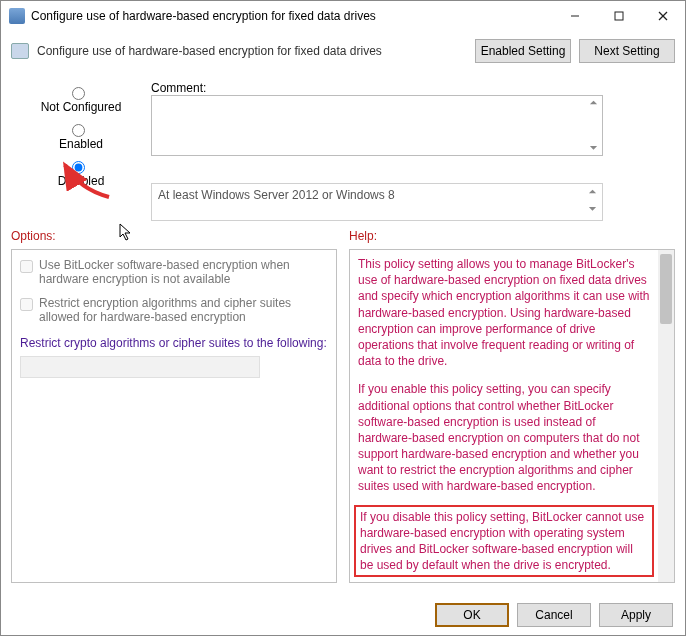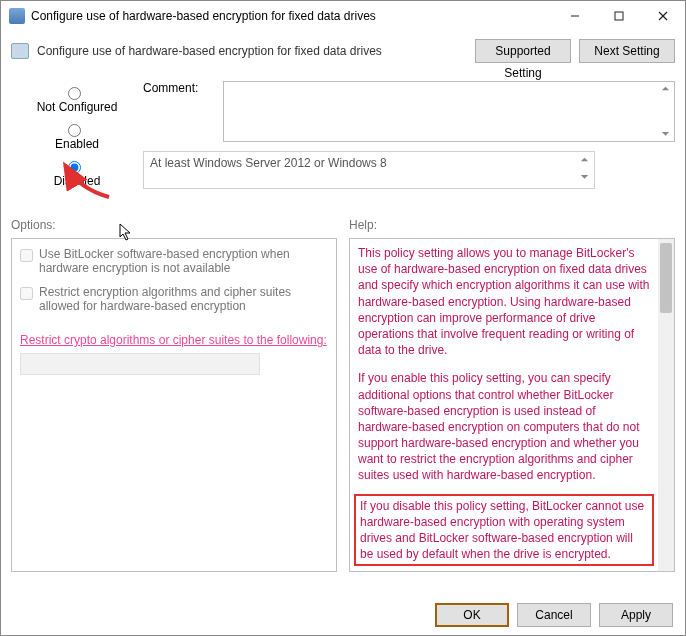--- a/index.html
+++ b/index.html
@@ -17,21 +17,21 @@
   .radio { display: flex; align-items: center; margin-bottom: 10px; flex-direction: column; }
   .radio input { margin: 0 6px 0 0; }
   .lblcol { width: 80px; color: #000; padding-top: 0; }
   .fieldcol { flex: 1; position: relative; }
   .tarea { width: 452px; height: 61px; border: 1px solid #bcbcbc; resize: none; padding: 4px; font-family: inherit; }
   .supp { width: 452px; height: 38px; border: 1px solid #d0d0d0; background: #fff; color: #555; padding: 4px 6px; position: relative; }
   .sbarrow { position: absolute; right: 2px; width: 15px; height: 15px; color: #888; text-align: center; font-size: 10px; }
   .section { display: flex; padding: 4px 10px 0 10px; }
   .optcol { width: 326px; }
   .helpcol { flex: 1; padding-left: 12px; }
-  .seclabel { color: #737373; margin-bottom: 6px; margin-top: 12px; }
+  .seclabel { color: #b91c1c; margin-bottom: 6px; }
   .panel { border: 1px solid #c0c0c0; background: #fff; padding: 8px; height: 334px; overflow: hidden; }
   .helppanel { position: relative; height: 334px; border: 1px solid #c0c0c0; }
   .helpinner { position: absolute; left: 0; top: 0; right: 16px; bottom: 0; padding: 6px 8px; color: #be185d; line-height: 1.35; overflow: hidden; }
   .helpinner p { margin: 0 0 12px 0; }
   .hscroll { position: absolute; right: 0; top: 0; bottom: 0; width: 16px; background: #f0f0f0; }
   .hscroll .thumb { position: absolute; left: 2px; right: 2px; top: 4px; height: 70px; background: #c2c2c2; border-radius: 2px; }
   .chk { display: flex; align-items: flex-start; margin-bottom: 10px; color: #888; }
   .chk input { margin: 2px 6px 0 0; }
   .graylbl { color: #777; }
   .smallbox { width: 240px; height: 22px; background: #f2f2f2; border: 1px solid #e0e0e0; margin-top: 6px; }
@@ -62,41 +62,41 @@
     <svg width="10" height="10">
         <line x1="1" y1="1" x2="9" y2="9" stroke="#222" stroke-width="1.3"></line>
         <line x1="9" y1="1" x2="1" y2="9" stroke="#222" stroke-width="1.3"></line>
       </svg>
   </div>
 </div>
 
 <div class="header">
   <div class="hicon"></div>
   <div class="htitle">Configure use of hardware-based encryption for fixed data drives</div>
-  <div class="navbtn">Supported Setting</div>
+  <div class="navbtn">Enabled Setting</div>
   <div class="navbtn">Next Setting</div>
 </div>
 
 <div class="row">
   <div class="radios">
     <label class="radio">
       <input type="radio" name="st" style="">
       <span>Not Configured</span>
     </label>
     <label class="radio">
       <input type="radio" name="st" style="">
       <span>Enabled</span>
     </label>
     <label class="radio">
       <input type="radio" name="st" checked="" style="">
       <span>Disabled</span>
     </label>
   </div>
   <div>
-    <div style="display:flex; margin-bottom:6px;">
+    <div style="display:flex; margin-bottom:24px;flex-direction:column;">
       <div class="lblcol">Comment:</div>
       <div class="fieldcol">
         <textarea class="tarea" style=""></textarea>
         <div class="sbarrow" style="top:2px;">⏶</div>
         <div class="sbarrow" style="bottom:2px;">⏷</div>
       </div>
     </div>
     <div style="display:flex;">
       <div class="fieldcol">
         <div class="supp">
@@ -122,21 +122,21 @@
   <div class="optcol">
     <div class="panel">
       <div class="chk">
         <input type="checkbox" disabled="" style="">
         <span class="graylbl">Use BitLocker software-based encryption when hardware encryption is not available</span>
       </div>
       <div class="chk">
         <input type="checkbox" disabled="" style="">
         <span class="graylbl">Restrict encryption algorithms and cipher suites allowed for hardware-based encryption</span>
       </div>
-      <div style="color:#ec4899; margin-top:20px;text-decoration:underline;">Restrict crypto algorithms or cipher suites to the following:</div>
+      <div style="color:#4c1d95; margin-top:12px;">Restrict crypto algorithms or cipher suites to the following:</div>
       <div class="smallbox"></div>
     </div>
   </div>
   <div class="helpcol">
     <div class="helppanel">
       <div class="helpinner">
         <p>This policy setting allows you to manage BitLocker's use of hardware-based encryption on fixed data drives and specify which encryption algorithms it can use with hardware-based encryption. Using hardware-based encryption can improve performance of drive operations that involve frequent reading or writing of data to the drive.</p>
         <p>If you enable this policy setting, you can specify additional options that control whether BitLocker software-based encryption is used instead of hardware-based encryption on computers that do not support hardware-based encryption and whether you want to restrict the encryption algorithms and cipher suites used with hardware-based encryption.</p>
         <div class="redbox">
           <p style="margin:0;">If you disable this policy setting, BitLocker cannot use hardware-based encryption with operating system drives and BitLocker software-based encryption will be used by default when the drive is encrypted.</p>

